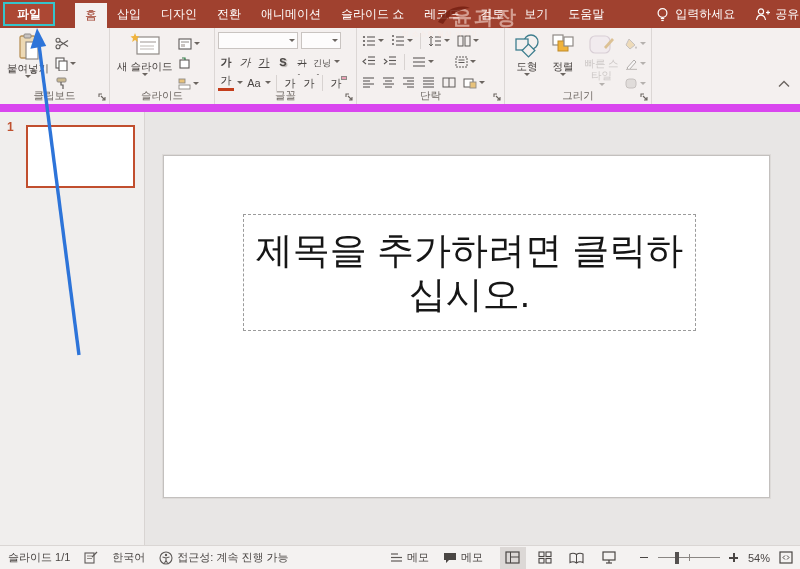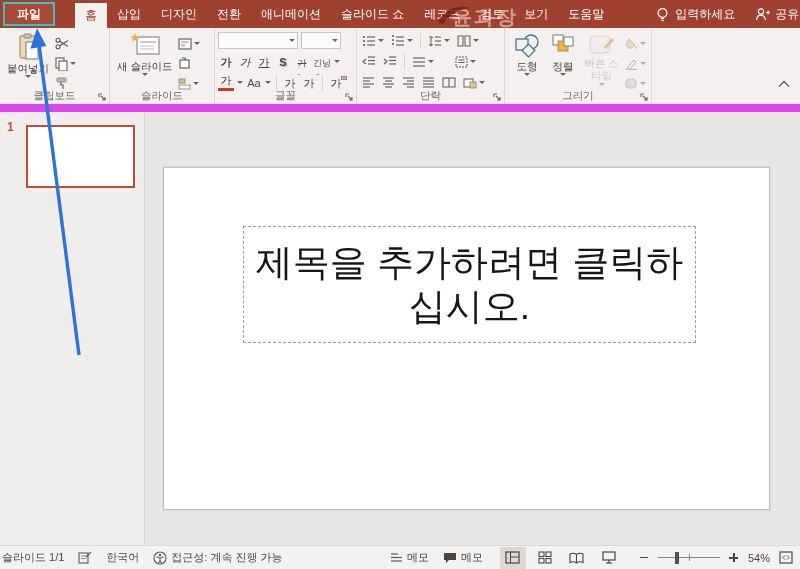--- a/index.html
+++ b/index.html
@@ -47,21 +47,21 @@
   .grayed { opacity:0.45;font-family:Liberation Serif, serif; }
   .qlabel { color:#9C9694; }
 
   
   .thumb-panel { position:absolute; left:0; top:112px; width:145px; height:433px;
     background:#F0EEED; border-right:1px solid #D8D4D2; }
   .thumb-num { position:absolute; left:7px; top:8px; font-size:12px; font-weight:600; color:#BF512F; }
   .thumb { position:absolute; left:26px; top:13px; width:109px; height:63px; background:#fff;
     border:2px solid #C14E2E; }
 
-  .mainarea { position:absolute; left:145px; top:124px; width:655px; height:433px; }
+  .mainarea { position:absolute; left:145px; top:112px; width:655px; height:433px; }
   .canvas { position:absolute; left:18px; top:43px; width:607px; height:343px; background:#fff;
     border:1px solid #C3C0BE; box-shadow:0 0 0 1px #DDDAD8; }
   .ph { position:absolute; border:1px dashed #9B9B9B; }
   .ph-title { left:79px; top:58px; width:453px; height:117px; display:flex; align-items:center;
     justify-content:center; }
   .ph-title .txt { font-size:37px; line-height:1.18; color:#161616; text-align:center;
     word-break:break-all; width:100%; padding:0 3px; }
   .ph-sub { left:79px; top:178px; width:453px; height:92px; }
   .ph-sub .txt { font-size:15px; color:#262626; text-align:center; margin-top:6px; }
 
@@ -475,21 +475,21 @@
 
   <div class="mainarea">
     <div class="canvas">
       <div class="ph ph-title">
         <div class="txt">제목을 추가하려면 클릭하십시오.</div>
       </div>
     </div>
   </div>
 
   <div class="statusbar">
-    <div class="sitem" style="padding-left:2px">
+    <div class="sitem" style="padding-left:8px">
       <span>슬라이드 1/1</span>
     </div>
     <div class="sitem">
       <svg width="14" height="13" viewBox="0 0 14 13">
         <rect x="1" y="2" width="9" height="10" fill="none" stroke="#5E5A58" stroke-width="1.1"></rect>
         <line x1="3" y1="5" x2="8" y2="5" stroke="#8F8A86" stroke-width="1"></line>
         <line x1="3" y1="7.5" x2="8" y2="7.5" stroke="#8F8A86" stroke-width="1"></line>
         <path d="M8 6 L13 1" stroke="#5E5A58" stroke-width="1.3"></path>
       </svg>
     </div>

